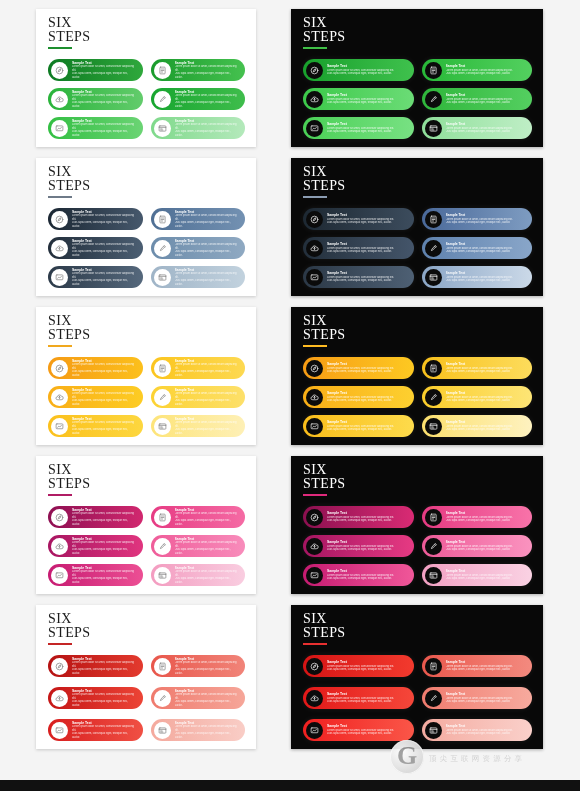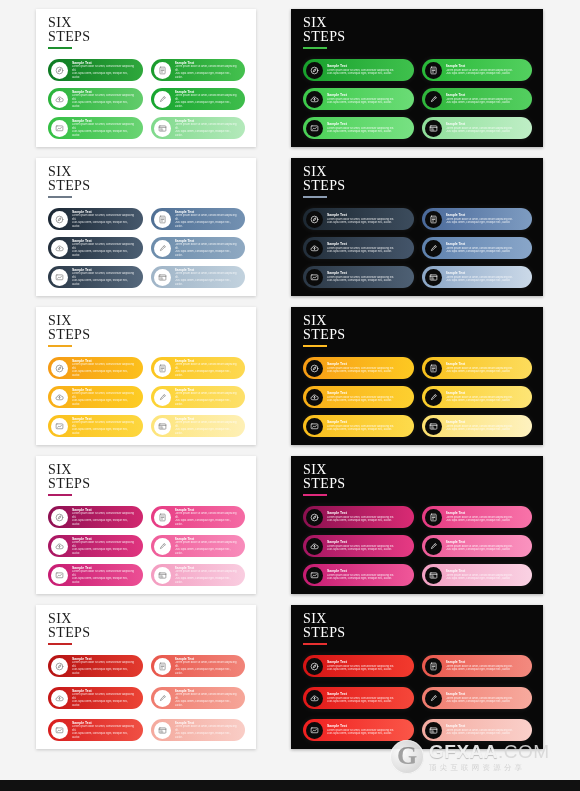--- a/index.html
+++ b/index.html
@@ -1159,22 +1159,18 @@
           </div>
         </div>
       </div>
     </div>
 
   <div id="watermark">
     <div id="wm-logo">
       <span>G</span>
     </div>
     <div id="wm-text">
-      <div id="wm-top">
-        <span id="wm-brand">GFXAA</span>
-        <span id="wm-tld">.COM</span>
-      </div>
       <div id="wm-sub">顶尖互联网资源分享</div>
     </div>
   </div>
 
   <div id="bottom-bar"></div>
 </div>
 
 </body></html>

